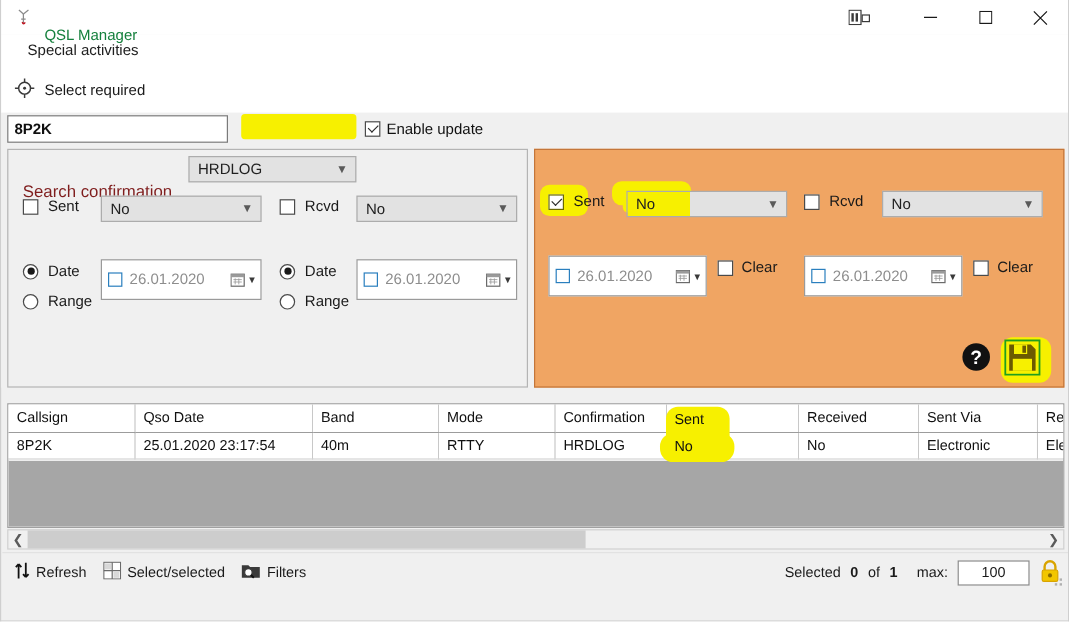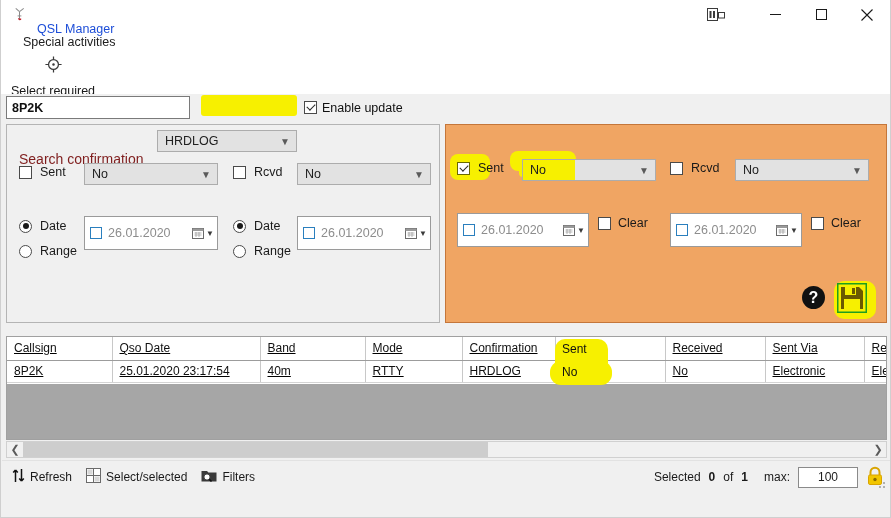--- a/index.html
+++ b/index.html
@@ -27,21 +27,21 @@
     display: flex;
     align-items: center;
   }
   .title-icon {
     width: 28px; height: 29px;
     display: flex; align-items: center; justify-content: center;
     margin-left: 4px;
   }
   .title-text {
     font-size: 12.5px;
-    color: #1d4ed8;
+    color: #15803d;
     margin-left: 4px;
     white-space: nowrap;
     margin-top: 29px;
   }
   .win-buttons {
     position: absolute;
     right: 0; top: 0;
     height: 29px;
     display: flex;
     align-items: center;
@@ -81,21 +81,20 @@
     padding-left: 2px;
   }
   .tb-btn {
     display: flex;
     align-items: center;
     gap: 7px;
     padding: 0 12px 0 8px;
     font-size: 12.5px;
     cursor: default;
     white-space: nowrap;
-    flex-direction: column;
   }
   .tb-btn.plain { background: transparent; color: #1a1a1a; }
   .tb-btn.active { background: #e0e0e0; color: #9e0b12; font-weight: bold; }
   .tb-btn.disabled { background: #e0e0e0; color: #adadad; }
   .tb-gap { width: 8px; }
 
   
   .callsign-row {
     position: relative;
     height: 27px;
@@ -247,21 +246,20 @@
   .blob { position: absolute; background: #f7f000; border-radius: 8px; z-index: 0; }
 
   
   .table-wrap {
     position: absolute;
     left: 5px; top: 336px;
     width: 881px; height: 104px;
     background: #ffffff;
     border: 1px solid #a0a0a0;
     overflow: hidden;
-    text-decoration: underline;
   }
   table.grid {
     border-collapse: collapse;
     width: 100%;
     table-layout: fixed;
     font-size: 12px;
   }
   table.grid th {
     height: 23px;
     background: #ffffff;

